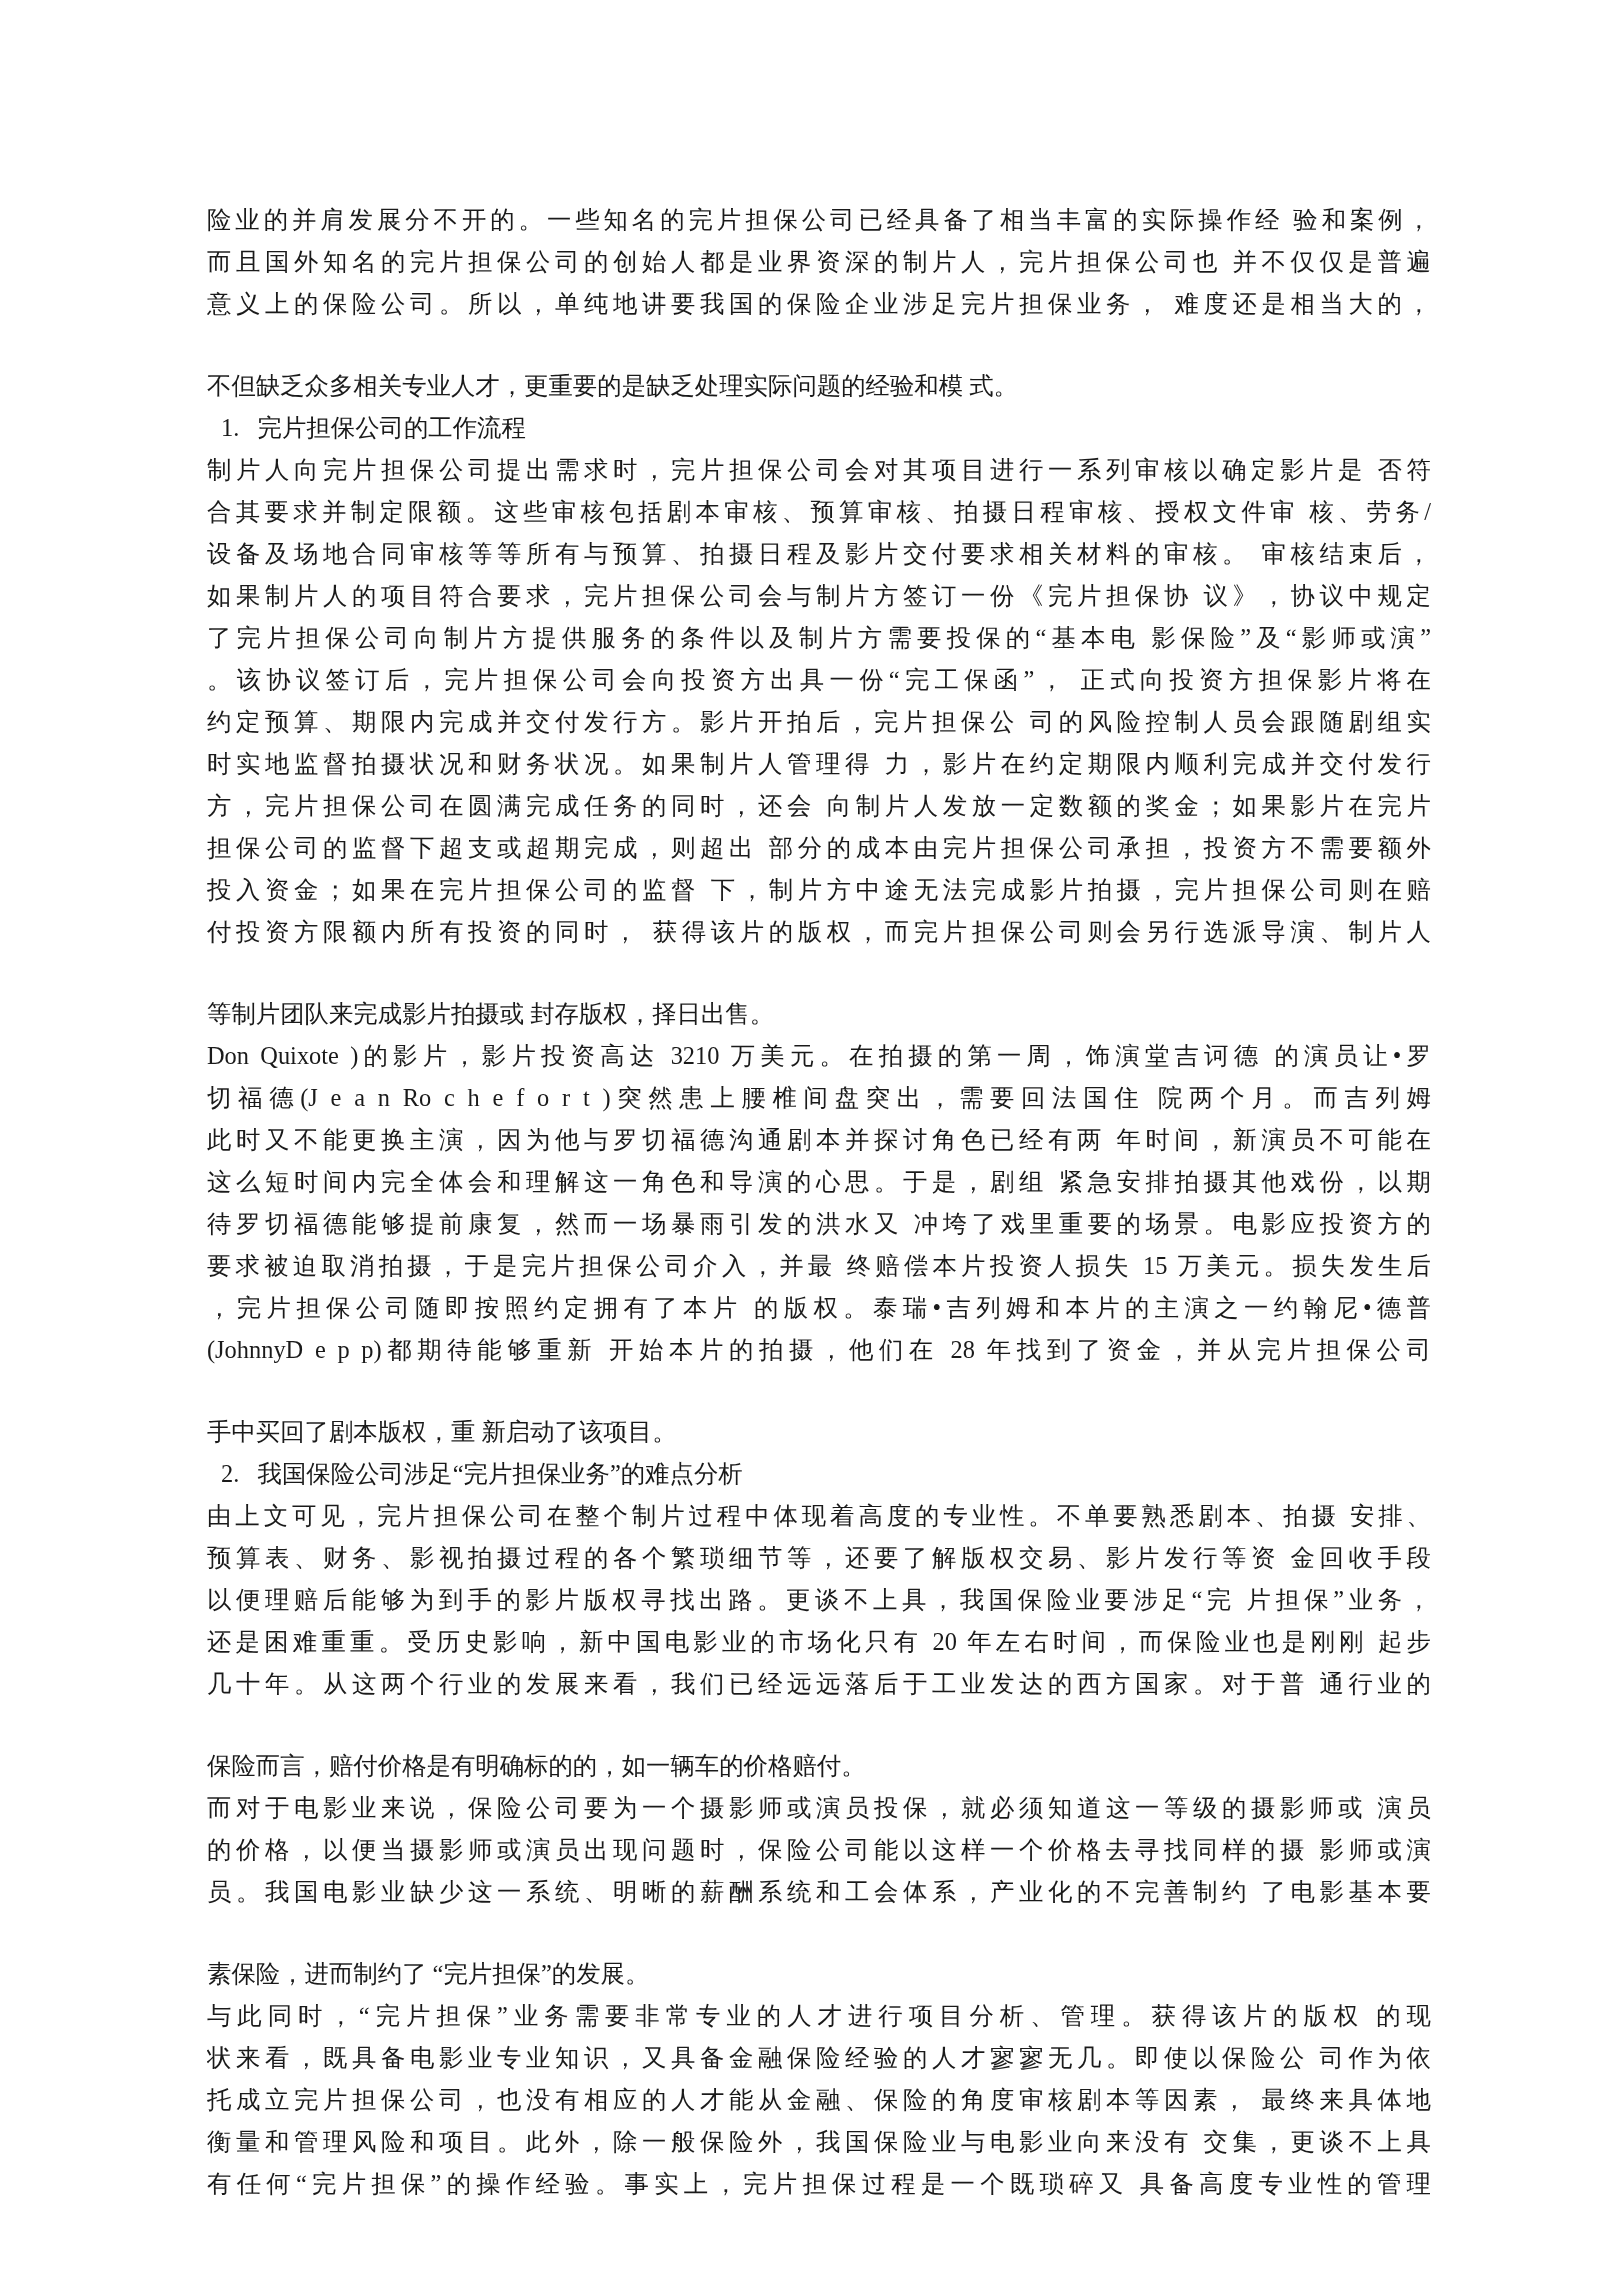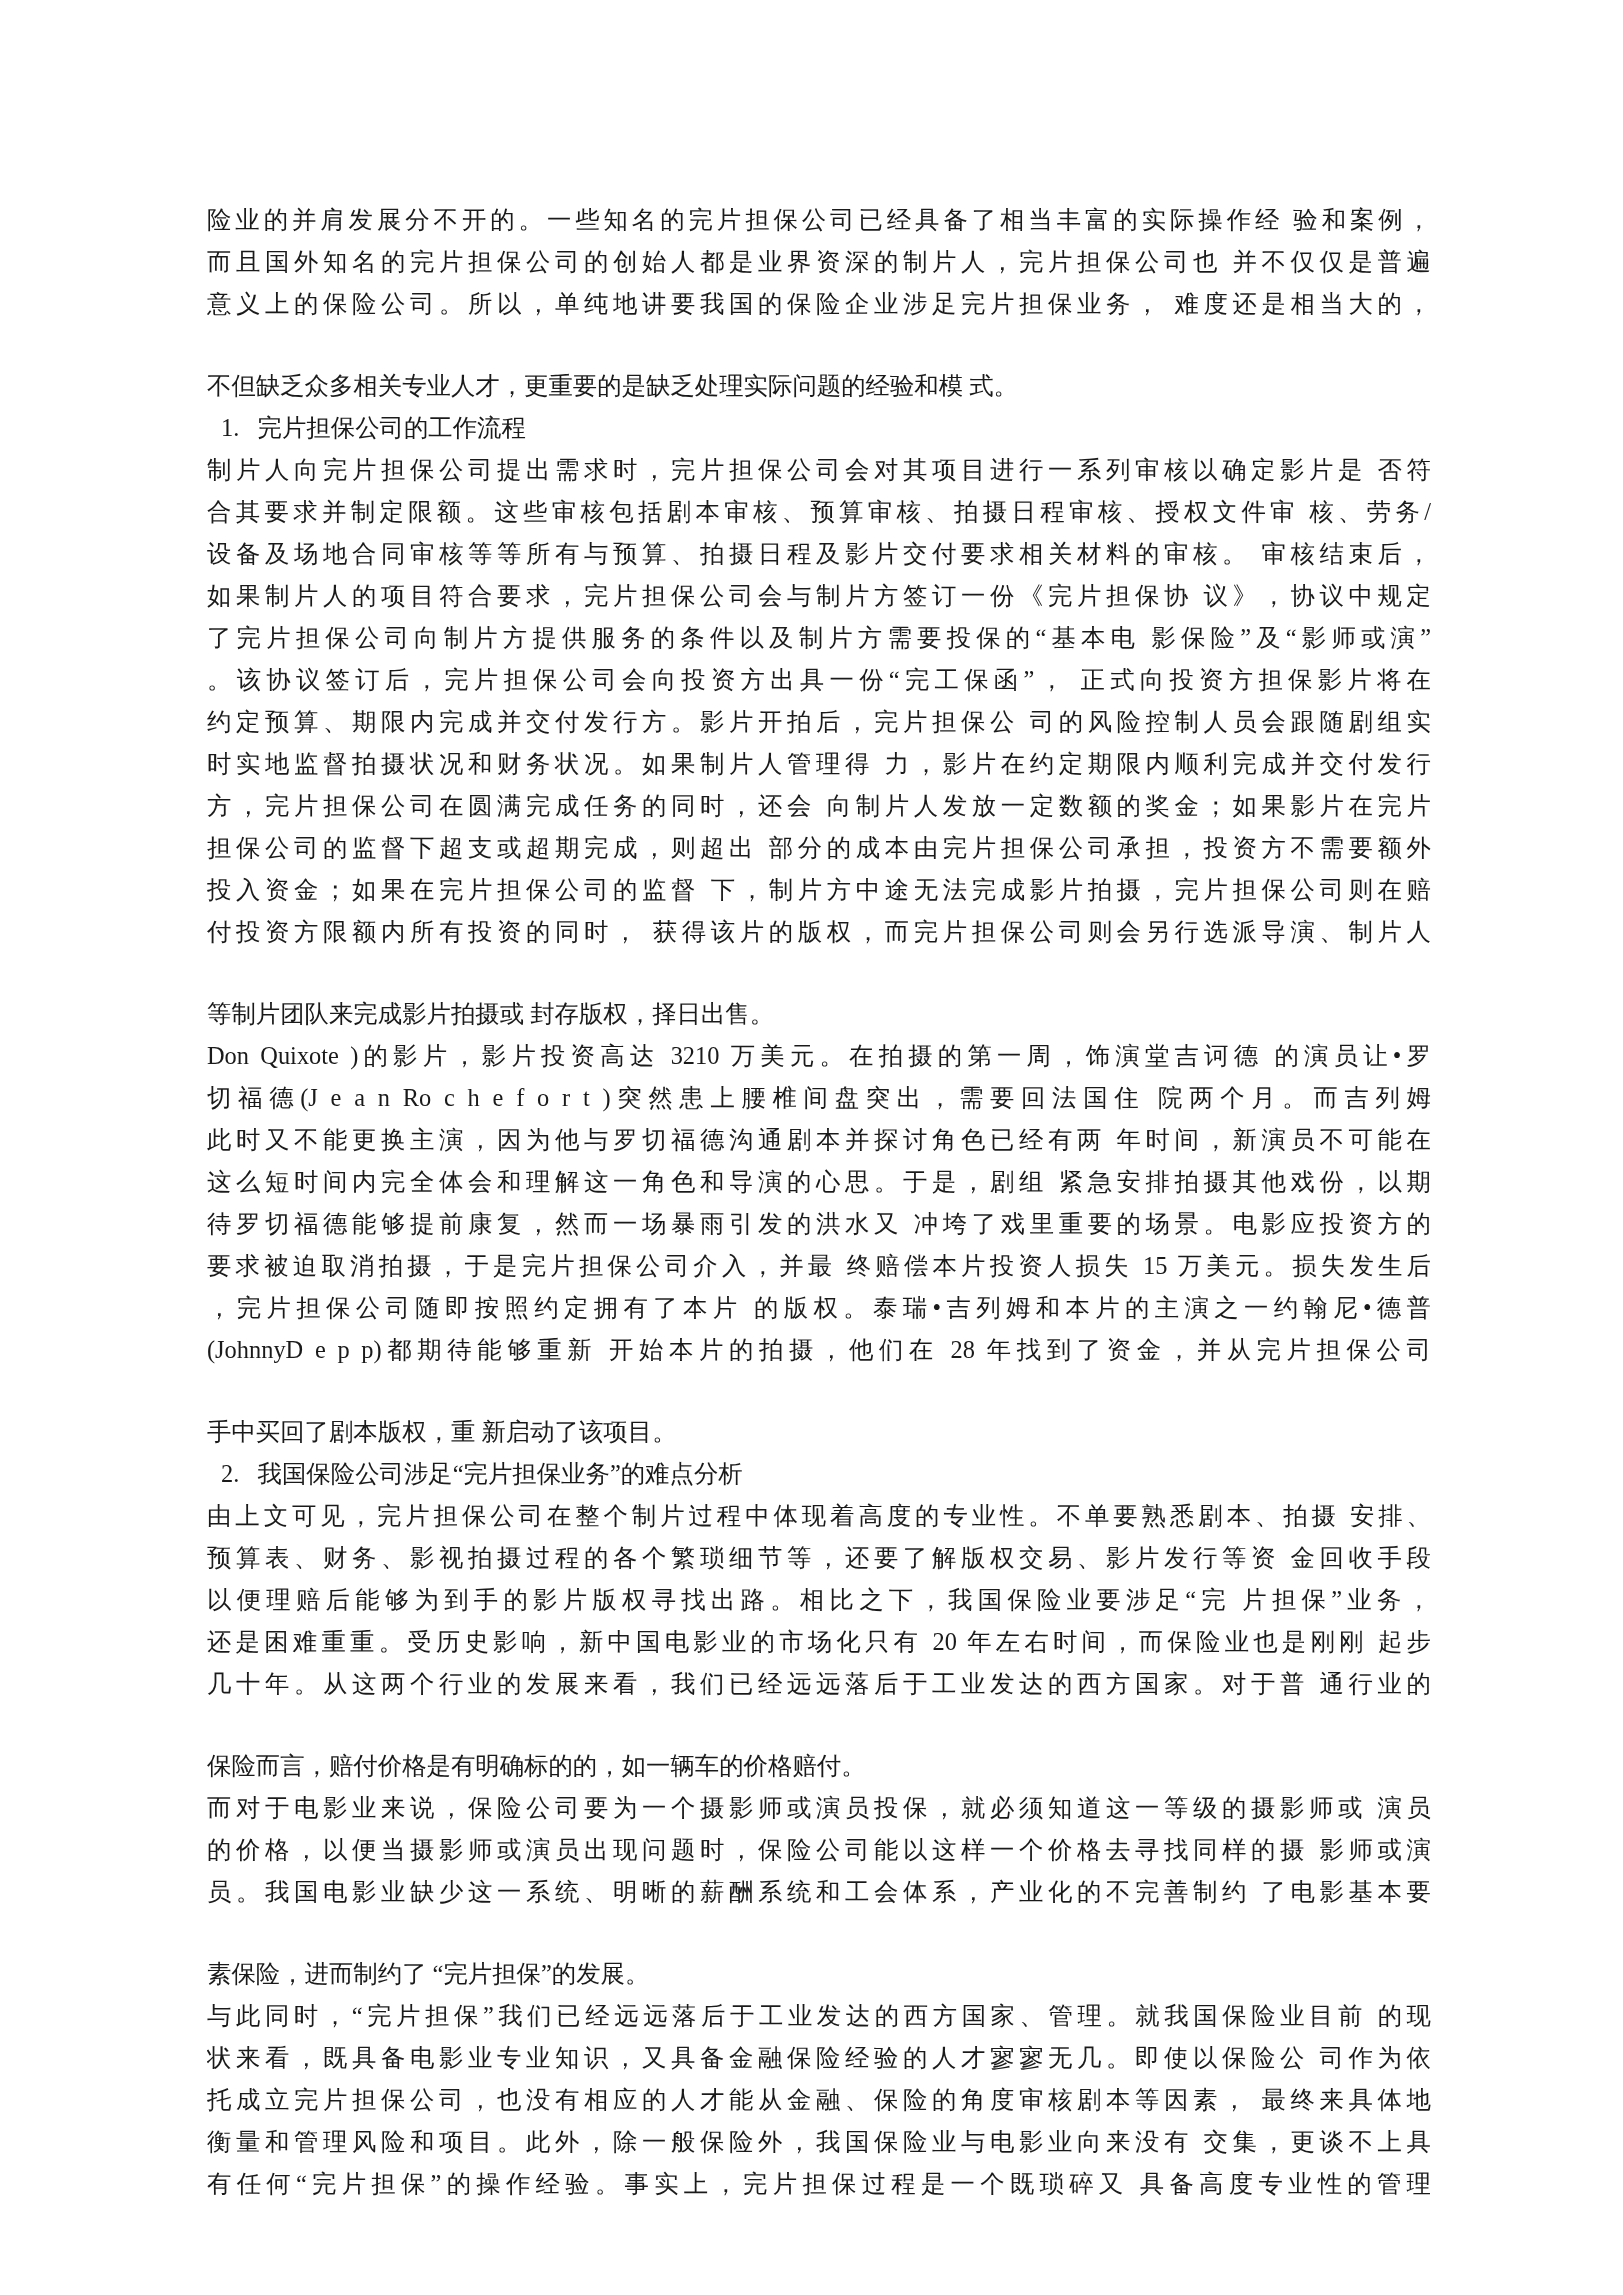--- a/index.html
+++ b/index.html
@@ -72,28 +72,28 @@
       <div class="line justify">此时又不能更换主演，因为他与罗切福德沟通剧本并探讨角色已经有两 年时间，新演员不可能在</div>
       <div class="line justify">这么短时间内完全体会和理解这一角色和导演的心思。于是，剧组 紧急安排拍摄其他戏份，以期</div>
       <div class="line justify">待罗切福德能够提前康复，然而一场暴雨引发的洪水又 冲垮了戏里重要的场景。电影应投资方的</div>
       <div class="line justify">要求被迫取消拍摄，于是完片担保公司介入，并最 终赔偿本片投资人损失 15 万美元。损失发生后</div>
       <div class="line justify">，完片担保公司随即按照约定拥有了本片 的版权。泰瑞•吉列姆和本片的主演之一约翰尼•德普</div>
       <div class="line justify">(JohnnyD e p p)都期待能够重新 开始本片的拍摄，他们在 28 年找到了资金，并从完片担保公司</div>
       <div class="line end">手中买回了剧本版权，重 新启动了该项目。</div>
       <div class="line heading">2.&nbsp;&nbsp;&nbsp;我国保险公司涉足“完片担保业务”的难点分析</div>
       <div class="line justify">由上文可见，完片担保公司在整个制片过程中体现着高度的专业性。不单要熟悉剧本、拍摄 安排、</div>
       <div class="line justify">预算表、财务、影视拍摄过程的各个繁琐细节等，还要了解版权交易、影片发行等资 金回收手段</div>
-      <div class="line justify">以便理赔后能够为到手的影片版权寻找出路。相比之下，我国保险业要涉足“完 片担保”业务，</div>
+      <div class="line justify">以便理赔后能够为到手的影片版权寻找出路。更谈不上具，我国保险业要涉足“完 片担保”业务，</div>
       <div class="line justify">还是困难重重。受历史影响，新中国电影业的市场化只有 20 年左右时间，而保险业也是刚刚 起步</div>
       <div class="line justify">几十年。从这两个行业的发展来看，我们已经远远落后于工业发达的西方国家。对于普 通行业的</div>
       <div class="line end">保险而言，赔付价格是有明确标的的，如一辆车的价格赔付。</div>
       <div class="line justify">而对于电影业来说，保险公司要为一个摄影师或演员投保，就必须知道这一等级的摄影师或 演员</div>
       <div class="line justify">的价格，以便当摄影师或演员出现问题时，保险公司能以这样一个价格去寻找同样的摄 影师或演</div>
       <div class="line justify">员。我国电影业缺少这一系统、明晰的薪酬系统和工会体系，产业化的不完善制约 了电影基本要</div>
       <div class="line end">素保险，进而制约了 “完片担保”的发展。</div>
-      <div class="line justify">与此同时，“完片担保”我们已经远远落后于工业发达的西方国家、管理。就我国保险业目前 的现</div>
+      <div class="line justify">与此同时，“完片担保”业务需要非常专业的人才进行项目分析、管理。获得该片的版权 的现</div>
       <div class="line justify">状来看，既具备电影业专业知识，又具备金融保险经验的人才寥寥无几。即使以保险公 司作为依</div>
       <div class="line justify">托成立完片担保公司，也没有相应的人才能从金融、保险的角度审核剧本等因素， 最终来具体地</div>
       <div class="line justify">衡量和管理风险和项目。此外，除一般保险外，我国保险业与电影业向来没有 交集，更谈不上具</div>
       <div class="line justify">有任何“完片担保”的操作经验。事实上，完片担保过程是一个既琐碎又 具备高度专业性的管理</div>
     </div>
 </div>
 
 
 </body></html>

